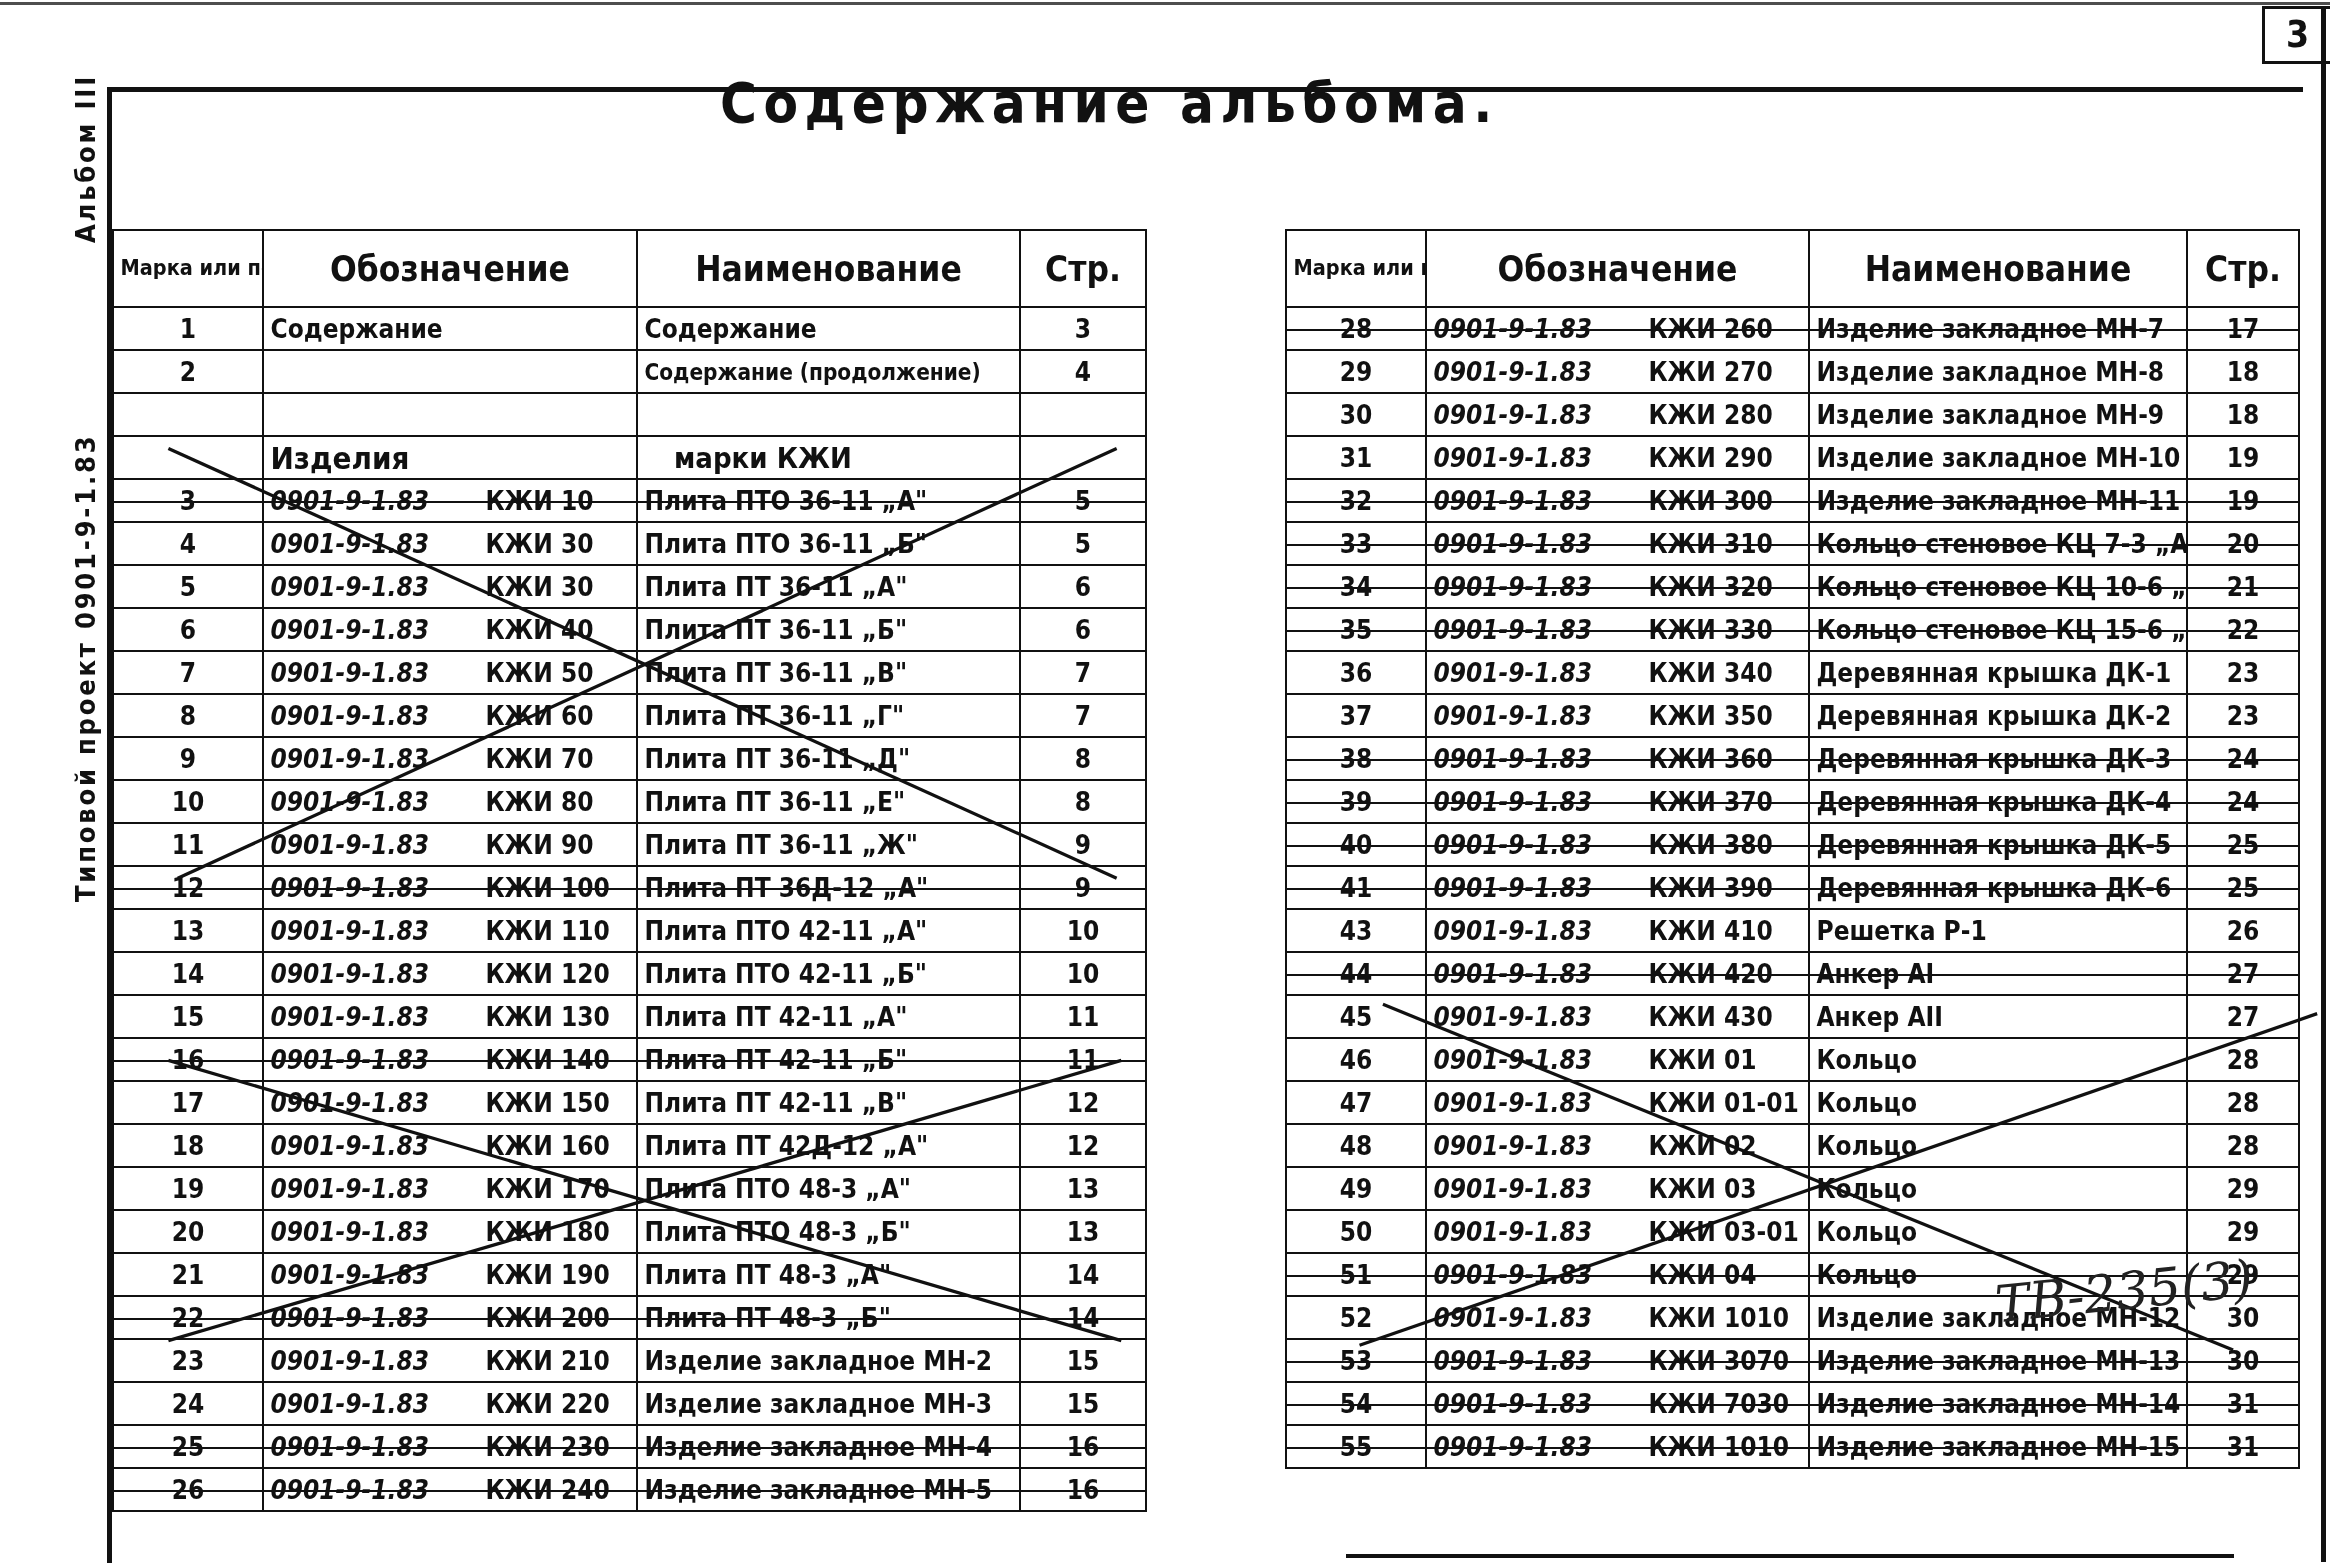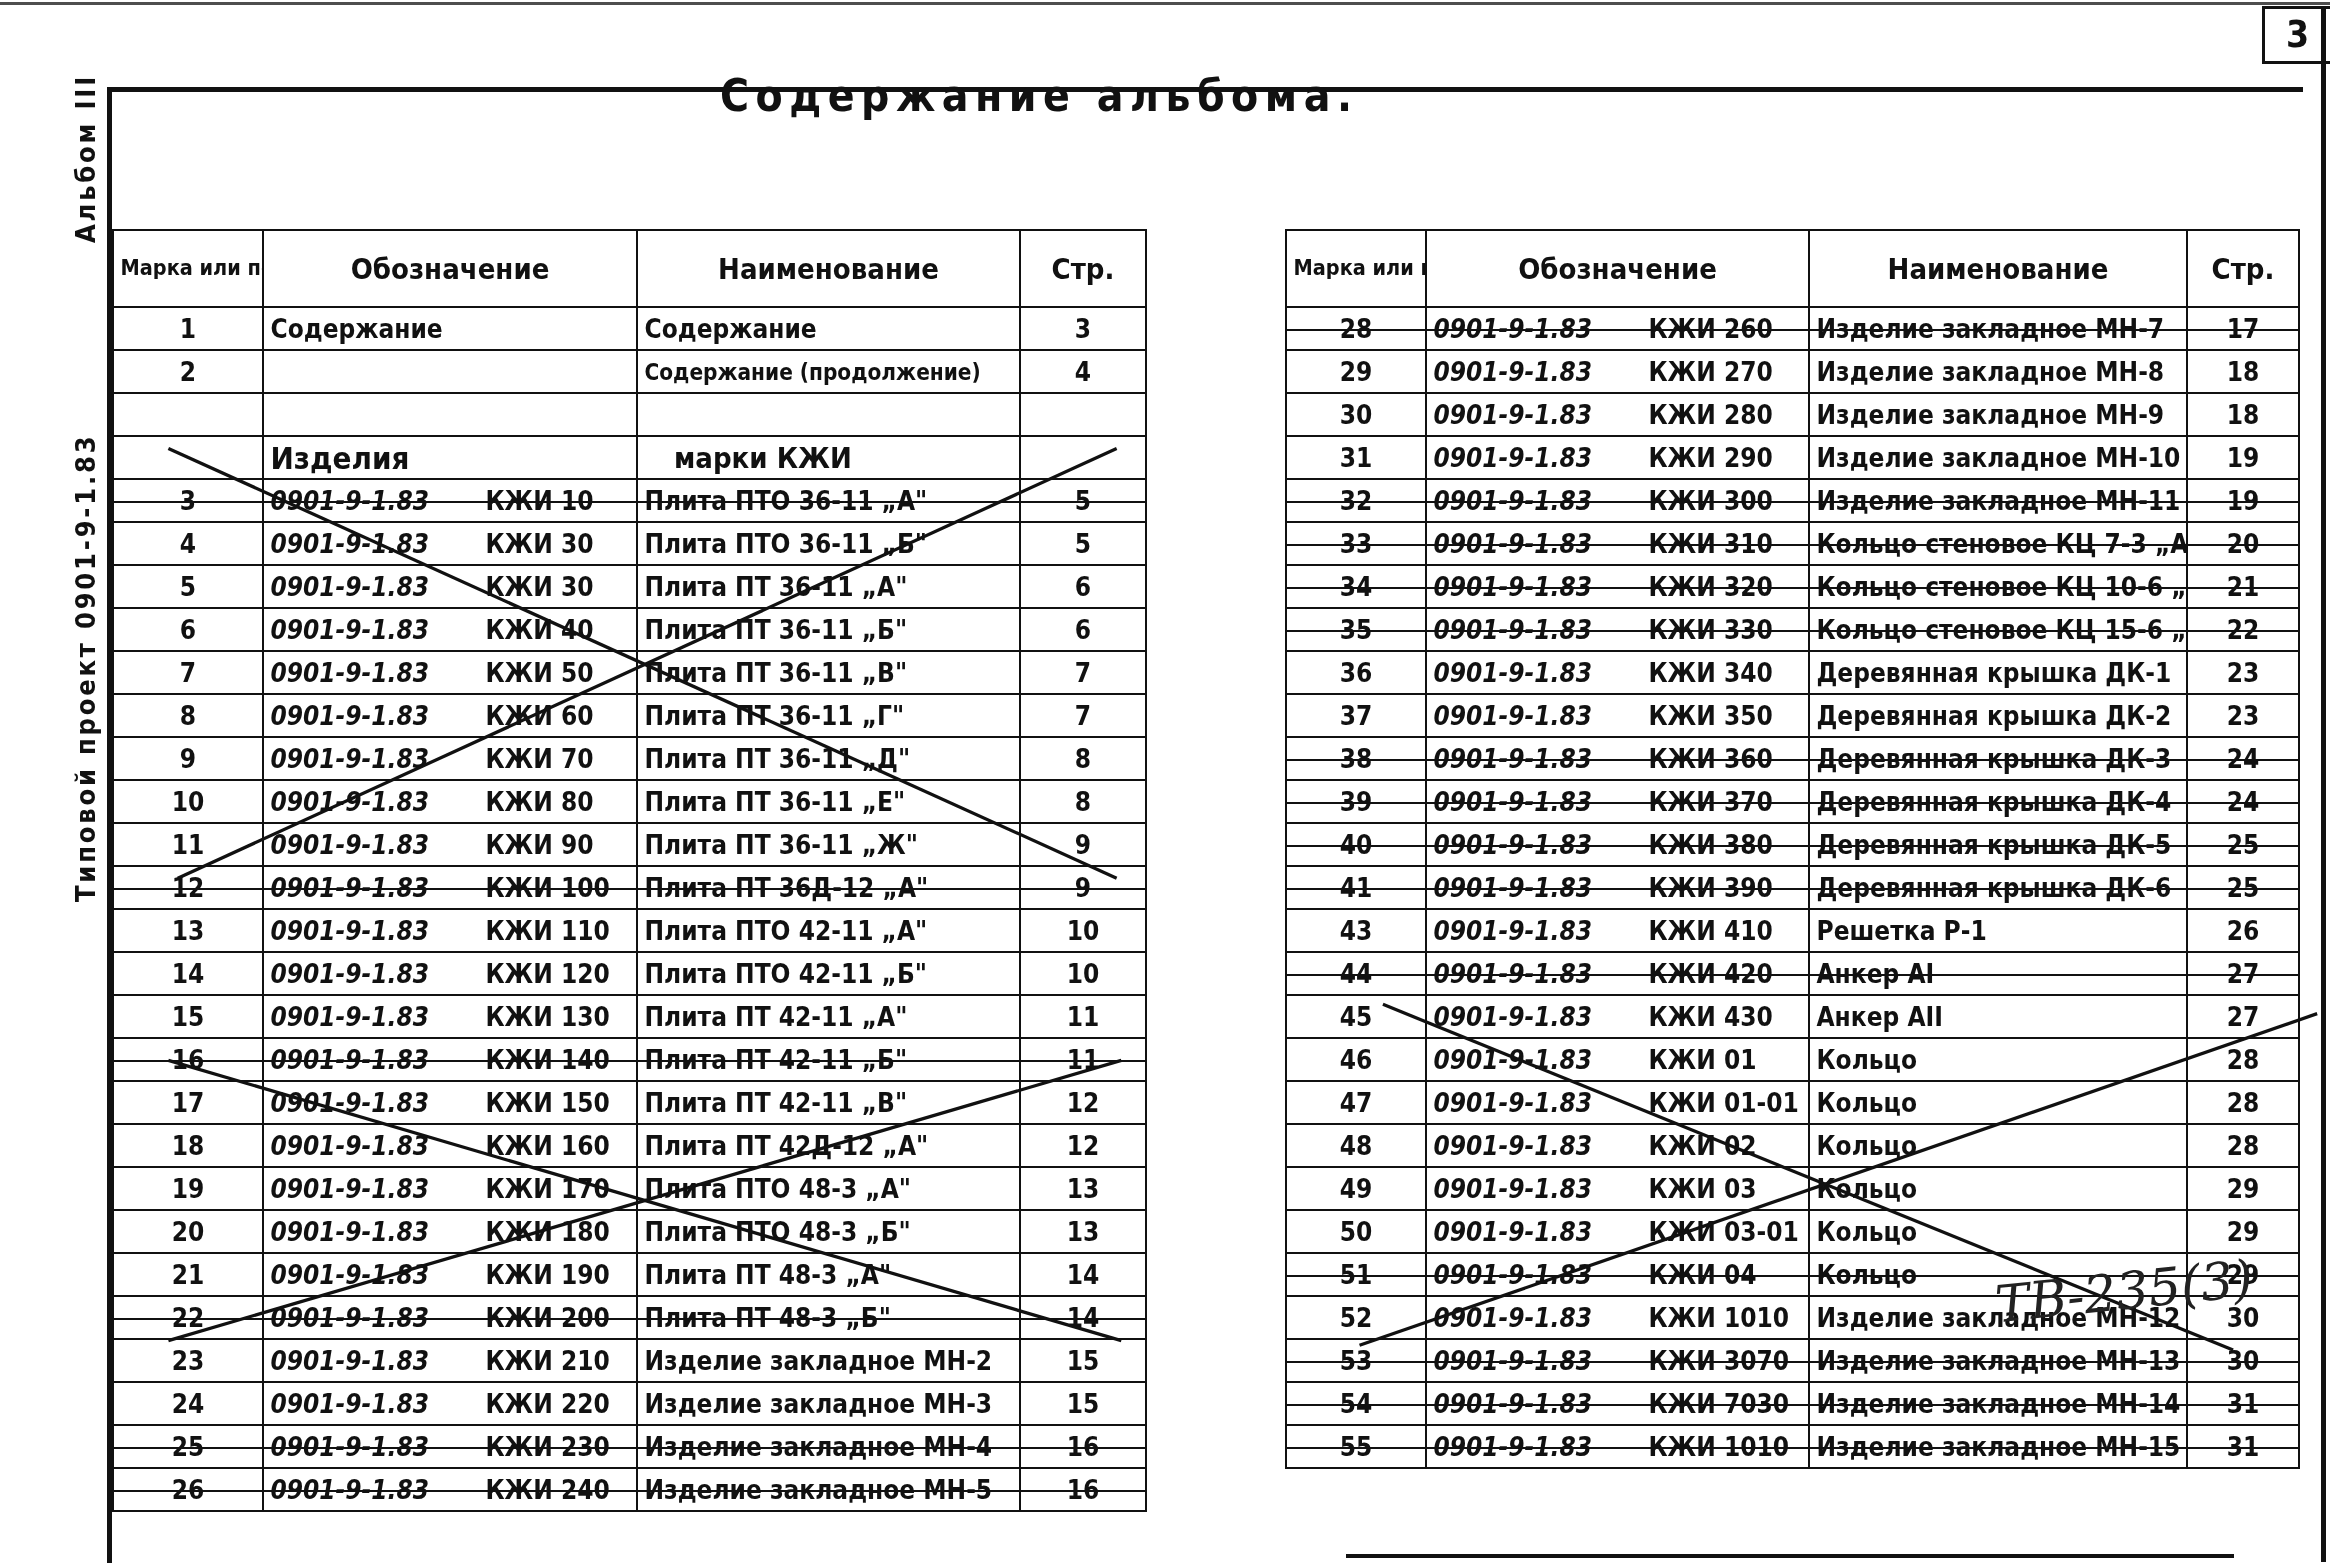--- a/index.html
+++ b/index.html
@@ -5,28 +5,28 @@
   html,body{margin:0;padding:0;background:#fff;}
   body{width:2330px;height:1563px;position:relative;overflow:hidden;
        font-family:"DejaVu Sans Condensed","DejaVu Sans",sans-serif;color:#111;}
   .abs{position:absolute;}
   .topline{left:0;top:1.9px;width:2330px;height:2.8px;background:#222;opacity:.8;}
   .frame-top{left:107px;top:87px;width:2196px;height:4.7px;background:#111;}
   .frame-left{left:107px;top:87px;width:4.7px;height:1477px;background:#111;}
   .pagebox{left:2262px;top:5.6px;width:65px;height:52px;border:3.7px solid #111;border-right:none;
            display:flex;align-items:center;justify-content:center;font-size:37px;font-weight:bold;}
   .pagebox-right{left:2321px;top:5.6px;width:4.7px;height:1556px;background:#111;}
-  .title{left:720px;top:70px;font-size:44px;letter-spacing:6.5px;font-weight:bold;white-space:nowrap;}
+  .title{left:720px;top:70px;font-size:56px;letter-spacing:6.5px;font-weight:bold;white-space:nowrap;}
   .vert{transform-origin:left top;transform:rotate(-90deg);white-space:nowrap;font-weight:bold;}
   .vert1{left:70px;top:243px;font-size:27px;letter-spacing:2.8px;}
   .vert2{left:70px;top:902px;font-size:27px;letter-spacing:2.8px;}
   table.toc{position:absolute;border-collapse:collapse;table-layout:fixed;}
   table.toc td, table.toc th{border:2.8px solid #111;padding:0 6.5px;white-space:nowrap;overflow:hidden;
       font-weight:bold;font-size:26px;height:41px;}
-  table.toc th{font-size:29px;height:75px;font-weight:bold;}
+  table.toc th{font-size:35px;height:75px;font-weight:bold;}
   table.toc th.pos{font-size:21.5px;line-height:22.4px;}
   td.num, td.pg{text-align:center;}
   td.desig span.code{display:inline-block;width:215px;font-style:italic;}
   tr.struck td{position:relative;}
   tr.struck td::after{content:"";position:absolute;left:-3.7px;right:-3.7px;top:50%;height:2.8px;background:#111;}
   .section td{height:46px;}
   .section .sec-l{text-align:left;font-size:31px;}
   .section .sec-r{text-align:left;font-size:29px;padding-left:36px;}
   #left{left:112px;top:229px;width:1033px;}
   #right{left:1285px;top:229px;width:1014px;}

